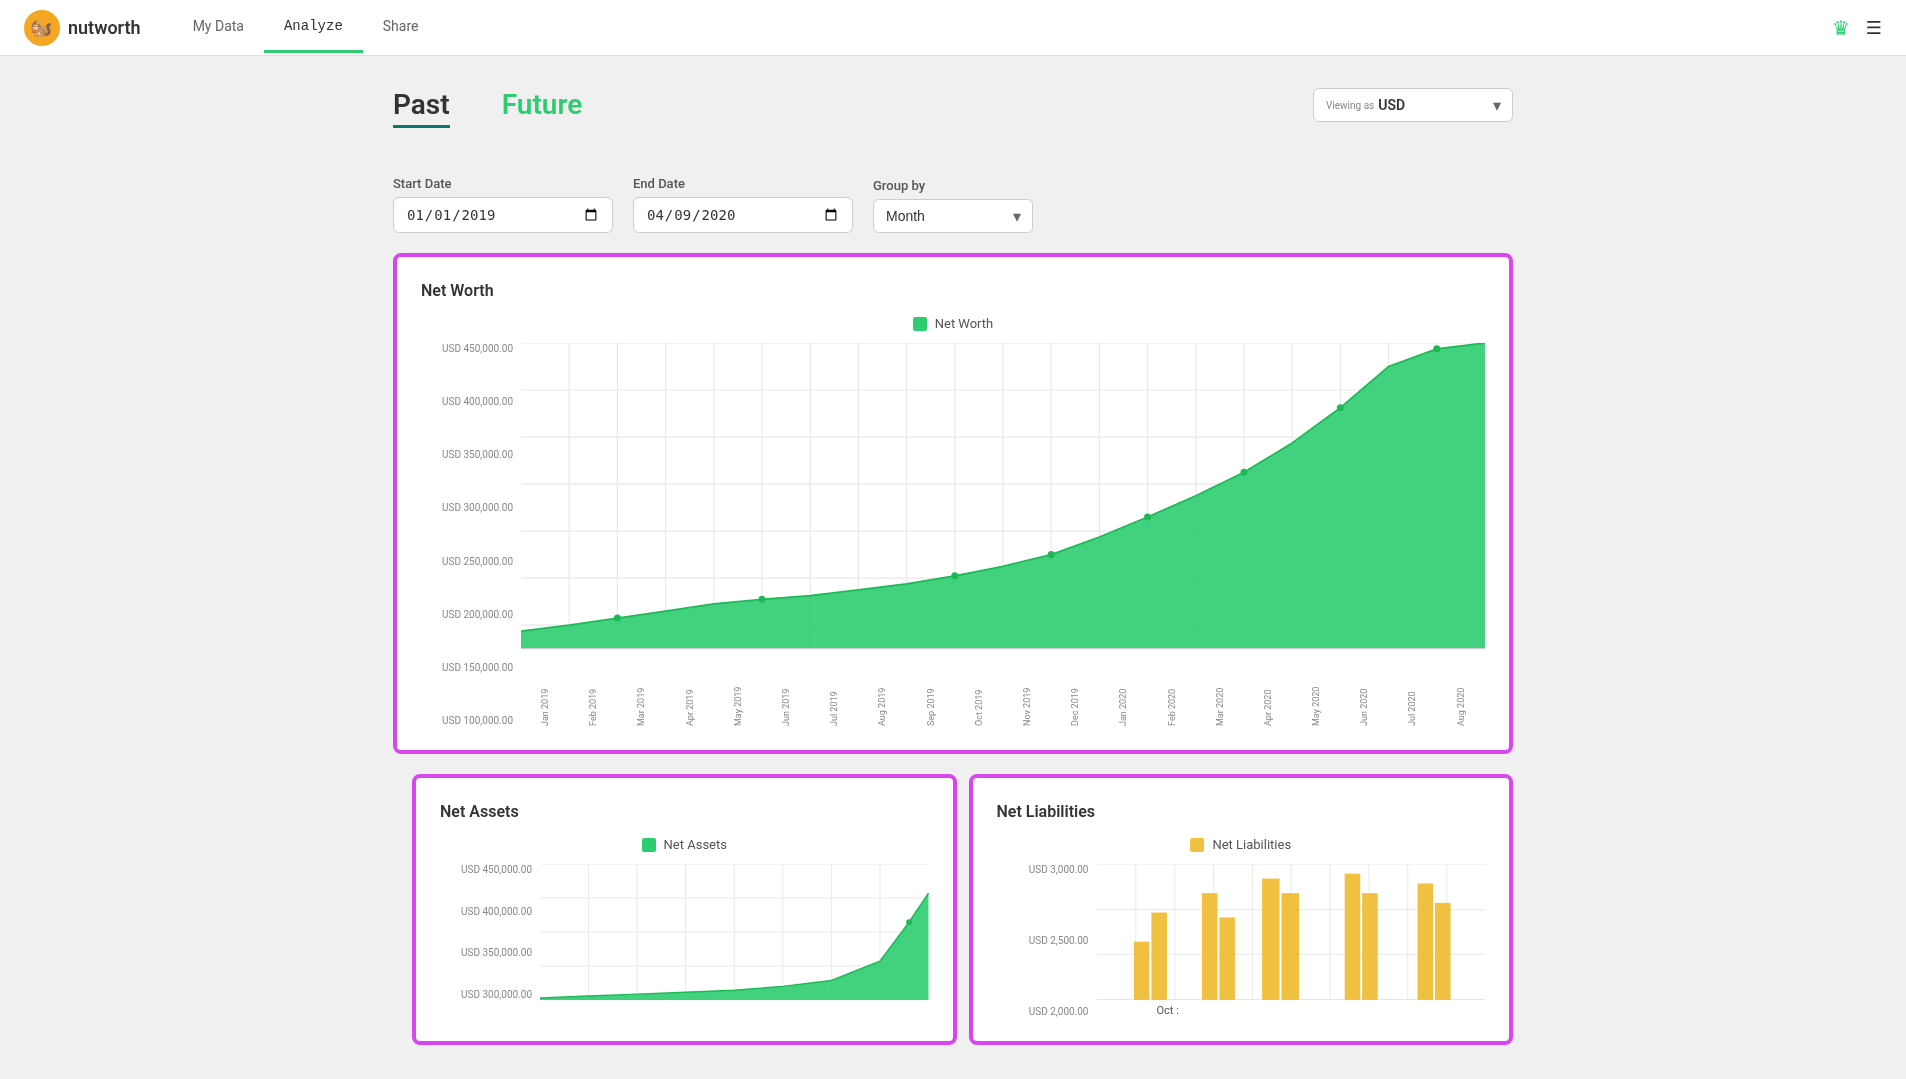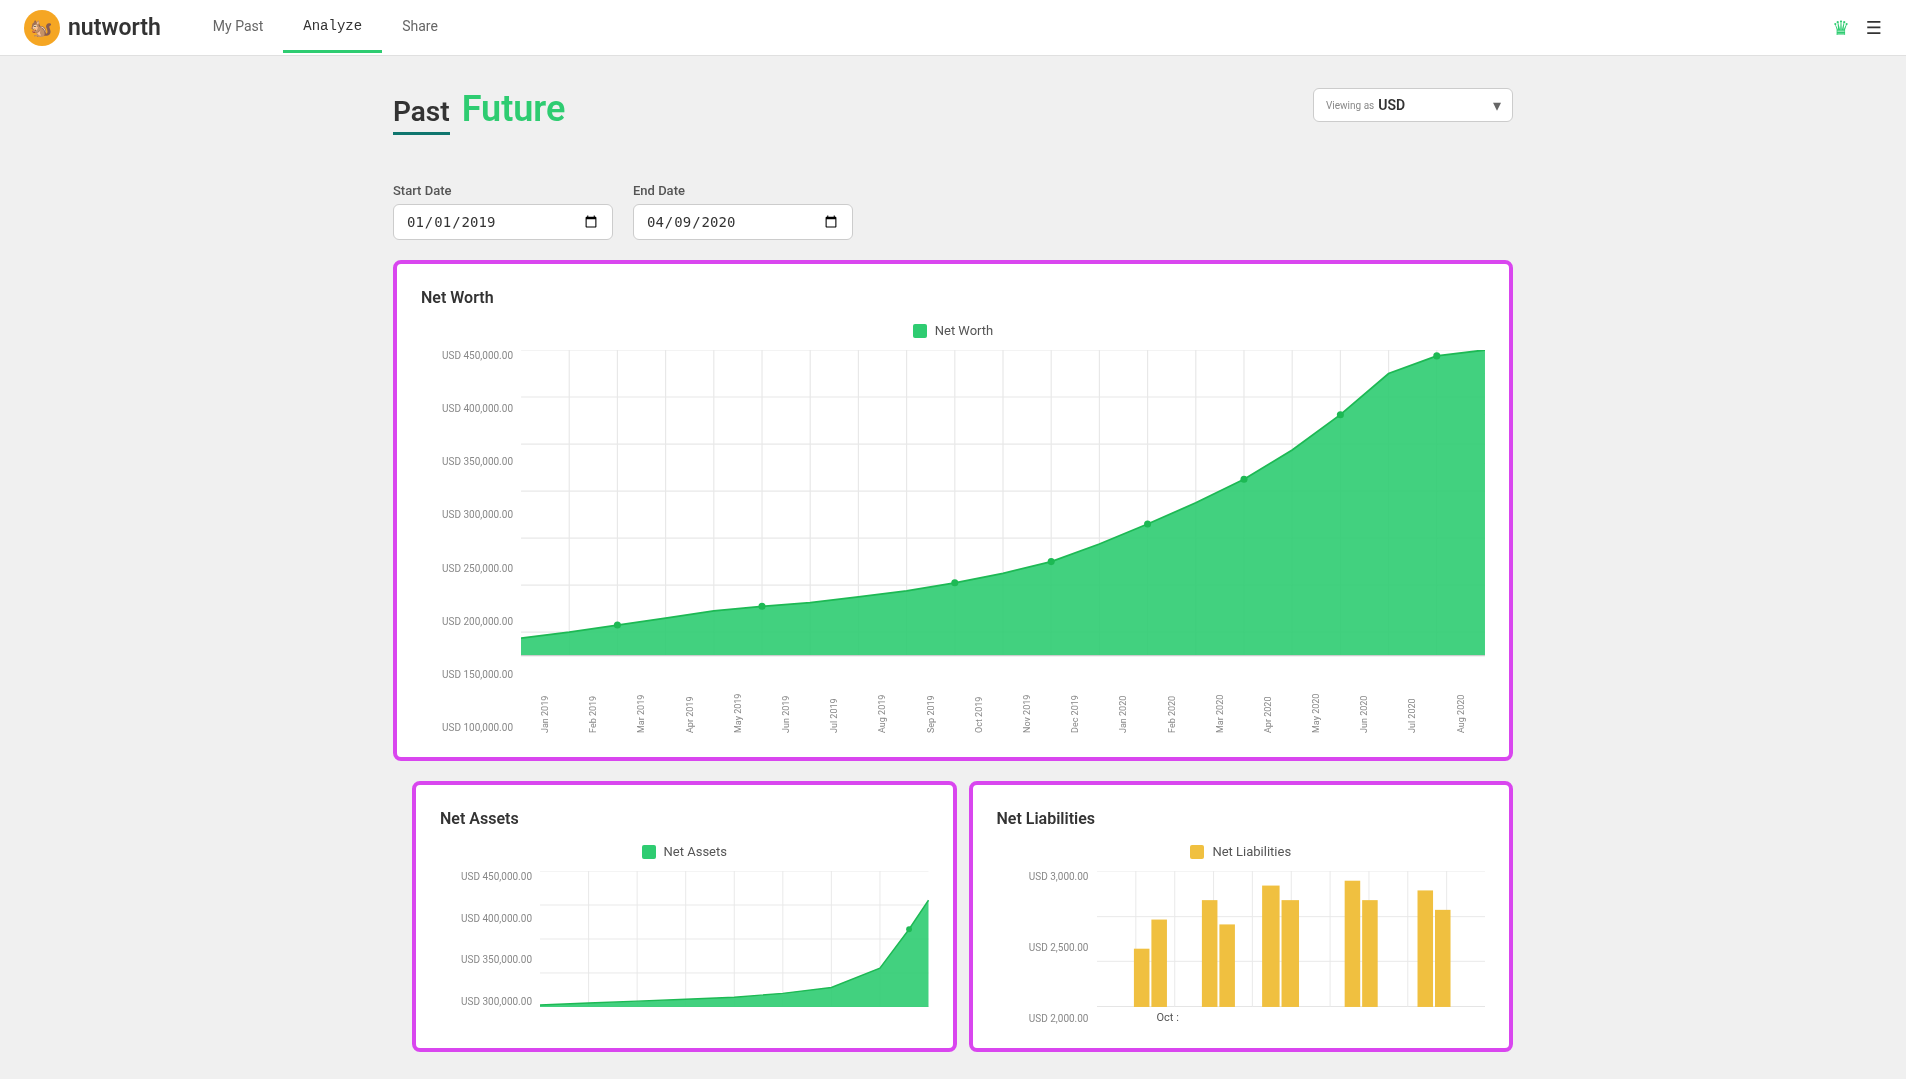--- a/index.html
+++ b/index.html
@@ -2,35 +2,35 @@
 <html><head>
   <meta charset="utf-8">
   <style>
     * { box-sizing: border-box; margin: 0; padding: 0; }
     body { font-family: -apple-system, BlinkMacSystemFont, 'Segoe UI', Roboto, sans-serif; background: #f0f0f0; color: #333; }
     
     
     .header { background: #fff; border-bottom: 1px solid #e0e0e0; padding: 0 24px; display: flex; align-items: center; height: 56px; }
     .logo-area { display: flex; align-items: center; gap: 8px; margin-right: 32px; }
     .logo-icon { width: 36px; height: 36px; background: #f5a623; border-radius: 50%; display: flex; align-items: center; justify-content: center; font-size: 18px; }
-    .logo-text { font-size: 23px; font-weight: 600; color: #333; }
+    .logo-text { font-size: 18px; font-weight: 600; color: #333; }
     .nav { display: flex; gap: 0; }
     .nav-item { padding: 16px 20px; font-size: 14px; color: #666; cursor: pointer; border-bottom: 3px solid transparent; text-decoration: none; }
     .nav-item.active { color: #333; border-bottom: 3px solid #2ecc71; font-weight: 500; font-family: Liberation Mono, monospace; }
     .header-right { margin-left: auto; display: flex; align-items: center; gap: 16px; }
     .crown-icon { color: #2ecc71; font-size: 20px; }
     .menu-icon { font-size: 18px; color: #333; cursor: pointer; }
 
     
     .main { padding: 32px 40px; max-width: 1200px; margin: 0 auto; }
     
     
     .page-title { display: flex; align-items: baseline; gap: 12px; margin-bottom: 24px; }
     .title-past { font-size: 28px; font-weight: 600; color: #333; border-bottom: 3px solid #0f766e; padding-bottom: 4px; }
-    .title-future { font-size: 36px; font-weight: 600; color: #2ecc71; cursor: pointer; }
+    .title-future { font-size: 28px; font-weight: 600; color: #2ecc71; cursor: pointer; margin-left: 40px; }
     .control-group { display: flex; flex-direction: column; gap: 6px; }
     .control-label { font-size: 13px; color: #555; font-weight: 500; }
     .control-input { padding: 8px 12px; border: 1px solid #ccc; border-radius: 6px; font-size: 14px; background: #fff; color: #333; }
     .control-select { padding: 8px 36px 8px 12px; border: 1px solid #ccc; border-radius: 6px; font-size: 14px; background: #fff; color: #333; appearance: none; cursor: pointer; min-width: 160px; }
     .select-wrapper { position: relative; }
     .select-wrapper::after { content: '▾'; position: absolute; right: 12px; top: 50%; transform: translateY(-50%); pointer-events: none; color: #666; }
     
     
     .top-bar { display: flex; align-items: flex-start; justify-content: space-between; margin-bottom: 24px; }
     .filters { display: flex; gap: 20px; align-items: flex-end; }
@@ -59,21 +59,21 @@
   </style>
 </head>
 <body>
 
 <div class="header">
   <div class="logo-area">
     <div class="logo-icon">🐿️</div>
     <span class="logo-text">nutworth</span>
   </div>
   <nav class="nav">
-    <a class="nav-item">My Past</a>
+    <a class="nav-item">My Data</a>
     <a class="nav-item active">Analyze</a>
     <a class="nav-item">Share</a>
   </nav>
   <div class="header-right">
     <span class="crown-icon">♛</span>
     <span class="menu-icon">☰</span>
   </div>
 </div>
 
 <div class="main">
@@ -95,20 +95,31 @@
   </div>
 
   <div class="filters" style="margin-bottom:20px;align-items:flex-end;">
     <div class="control-group">
       <label class="control-label">Start Date</label>
       <input type="date" class="control-input" value="2019-01-01" style="min-width: 220px;">
     </div>
     <div class="control-group">
       <label class="control-label">End Date</label>
       <input type="date" class="control-input" value="2020-04-09" style="min-width: 220px;">
+    </div>
+    <div class="control-group">
+      <label class="control-label">Group by</label>
+      <div class="select-wrapper">
+        <select class="control-select">
+          <option value="Week">Week</option>
+          <option value="Month" selected="">Month</option>
+          <option value="Quarter">Quarter</option>
+          <option value="Year">Year</option>
+        </select>
+      </div>
     </div>
   </div>
 
   <div class="chart-card">
     <div class="chart-title">Net Worth</div>
     <div class="legend">
       <span class="legend-dot" style="background:#2ecc71;"></span>
       <span>Net Worth</span>
     </div>
     <div class="chart-wrapper">

